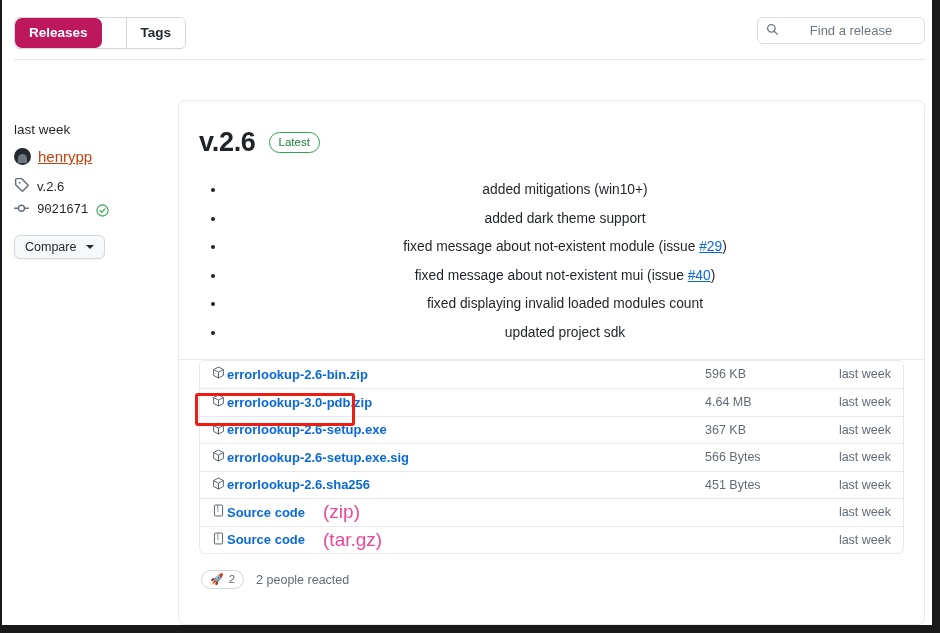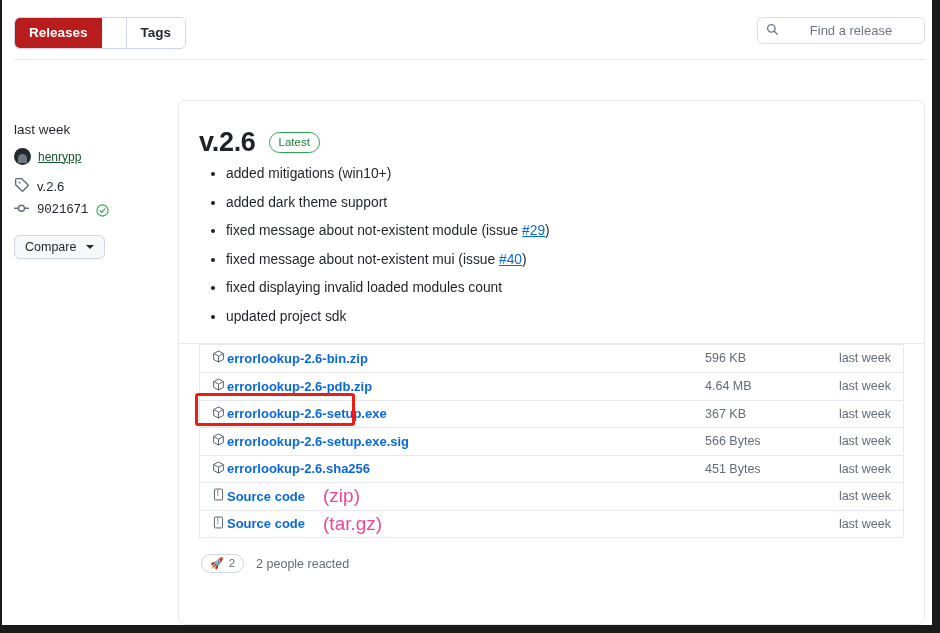--- a/index.html
+++ b/index.html
@@ -27,21 +27,21 @@
     display:flex; border-radius:6px; overflow:hidden;
     border:1px solid #d0d7de; background:#fff;
     box-shadow: 0 1px 0 rgba(27,31,36,0.04);
   }
   .seg-btn {
     padding:5px 14px; font-size:13.5px; font-weight:600;
     line-height:20px; background:#fff; color:#24292f;
     border:0; cursor:pointer; white-space:nowrap;
   }
   .seg-btn + .seg-btn { border-left:1px solid #d0d7de;margin-left:24px; }
-  .seg-btn.active { background:#b91c1c; color:#fff; }
+  .seg-btn.active { background:#be185d; color:#fff;border-radius:7px; }
 
   .search-wrap {
     position:absolute; left:757px; top:17px; width:168px; height:27px;
     border:1px solid #d8dee4; border-radius:6px; background:#fff;
     display:flex; align-items:center; padding:0 8px; gap:7px;
   }
   .search-wrap svg { flex:0 0 auto; }
   .search-input {
     border:0; outline:0; font-size:13px; color:#1f2328;
     font-family:"Liberation Sans", sans-serif;
@@ -58,21 +58,21 @@
   .side-date { font-size:13.5px; color:#1f2328; margin-bottom:11px; }
   .side-author { display:flex; align-items:center; gap:7px; margin-bottom:12px; }
   .avatar {
     width:17px; height:17px; border-radius:50%;
     background:#24292f; flex:0 0 auto; position:relative; overflow:hidden;
   }
   .avatar::after{
     content:""; position:absolute; left:4px; top:6px; width:9px; height:9px;
     border-radius:50% 50% 0 0; background:#6e7781;
   }
-  .side-author-name { font-size:12px; color:#14532d;text-decoration:underline; }
+  .side-author-name { font-size:15px; color:#c2410c;text-decoration:underline; }
   .side-meta-row { display:flex; align-items:center; gap:8px; margin-bottom:6px; height:18px; }
   .side-meta-text { font-size:13px; color:#1f2328; }
   .sha { font-family:"Liberation Mono", monospace; font-size:12.5px; color:#1f2328; letter-spacing:-0.2px; }
   .verified-badge { display:inline-flex; }
   .compare-btn {
     margin-top:10px; display:inline-flex; align-items:center; gap:10px;
     border:1px solid #d0d7de; border-radius:6px; background:#f6f8fa;
     padding:4px 10px; font-size:12.5px; color:#24292f; cursor:pointer;
     box-shadow:0 1px 0 rgba(27,31,36,0.04);
   }
@@ -84,37 +84,37 @@
     background:#fff; border:1px solid #e6e8eb; border-radius:7px;
   }
   .card-body { padding:26px 20px 0 20px; }
   .release-title-row { display:flex; align-items:center; gap:13px; }
   .release-title { font-size:27px; font-weight:600; color:#1f2328; letter-spacing:-0.3px; }
   .latest-pill {
     border:1px solid #2da44e; color:#1a7f37; border-radius:12px;
     font-size:11.5px; padding:2px 9px 3px; line-height:14px; background:#fff;
   }
 
-  .notes { margin:8px 0 0 0; padding-left:27px; }
+  .notes { margin:24px 0 0 0; padding-left:27px;text-align:center; }
   .notes li { font-size:13.8px; line-height:16px; color:#1f2328; margin-bottom:12.5px; }
   .notes li::marker { color:#1f2328; }
   .notes a { color:#0969da; }
 
   .assets-divider { margin:18px -20px 0 -20px; height:1px; background:#e6e8eb; }
 
   .assets-head { display:flex; align-items:center; gap:11px; padding:17px 0 13px 2px; }
   .assets-caret { width:0;height:0;border-left:5px solid transparent;border-right:5px solid transparent;border-top:6px solid #24292f; }
   .assets-label { font-size:15.5px; font-weight:600; color:#1f2328; }
   .assets-count {
     background:#eaeef2; color:#24292f; border-radius:10px;
     font-size:11px; padding:1px 7px; line-height:16px;
   }
 
   .assets-table {
-    border:1px solid #e6e8eb; border-radius:0; overflow:hidden; background:#fff;
+    border:1px solid #e6e8eb; border-radius:6px; overflow:hidden; background:#fff;
   }
   .asset-row {
     display:flex; align-items:center; height:27.5px;
     border-top:1px solid #e6e8eb; padding:0 12px;
   }
   .asset-row:first-child { border-top:0; }
   .asset-name { flex:1 1 auto; display:flex; align-items:center; gap:2px; min-width:0; }
   .asset-link {
     color:#0969da; font-size:13px; font-weight:600; text-decoration:none; white-space:nowrap;
   }
@@ -232,21 +232,21 @@
             </span>
             <span class="asset-size">596 KB</span>
             <span class="asset-date">last week</span>
           </div>
           <div class="asset-row">
             <span class="asset-name">
               <span><svg width="13" height="13" viewBox="0 0 16 16" fill="none" stroke="#57606a" stroke-width="1.2">
                   <path d="M8 1.2 14 4.4v7.2L8 14.8 2 11.6V4.4Z"></path>
                   <path d="M2 4.4 8 7.6l6-3.2M8 7.6v7.2"></path>
                 </svg></span>
-              <a class="asset-link" href="#">errorlookup-2.6-pdb.zip</a>
+              <a class="asset-link" href="#">errorlookup-3.0-pdb.zip</a>
             </span>
             <span class="asset-size">4.64 MB</span>
             <span class="asset-date">last week</span>
           </div>
           <div class="asset-row">
             <span class="asset-name">
               <span><svg width="13" height="13" viewBox="0 0 16 16" fill="none" stroke="#57606a" stroke-width="1.2">
                   <path d="M8 1.2 14 4.4v7.2L8 14.8 2 11.6V4.4Z"></path>
                   <path d="M2 4.4 8 7.6l6-3.2M8 7.6v7.2"></path>
                 </svg></span>

